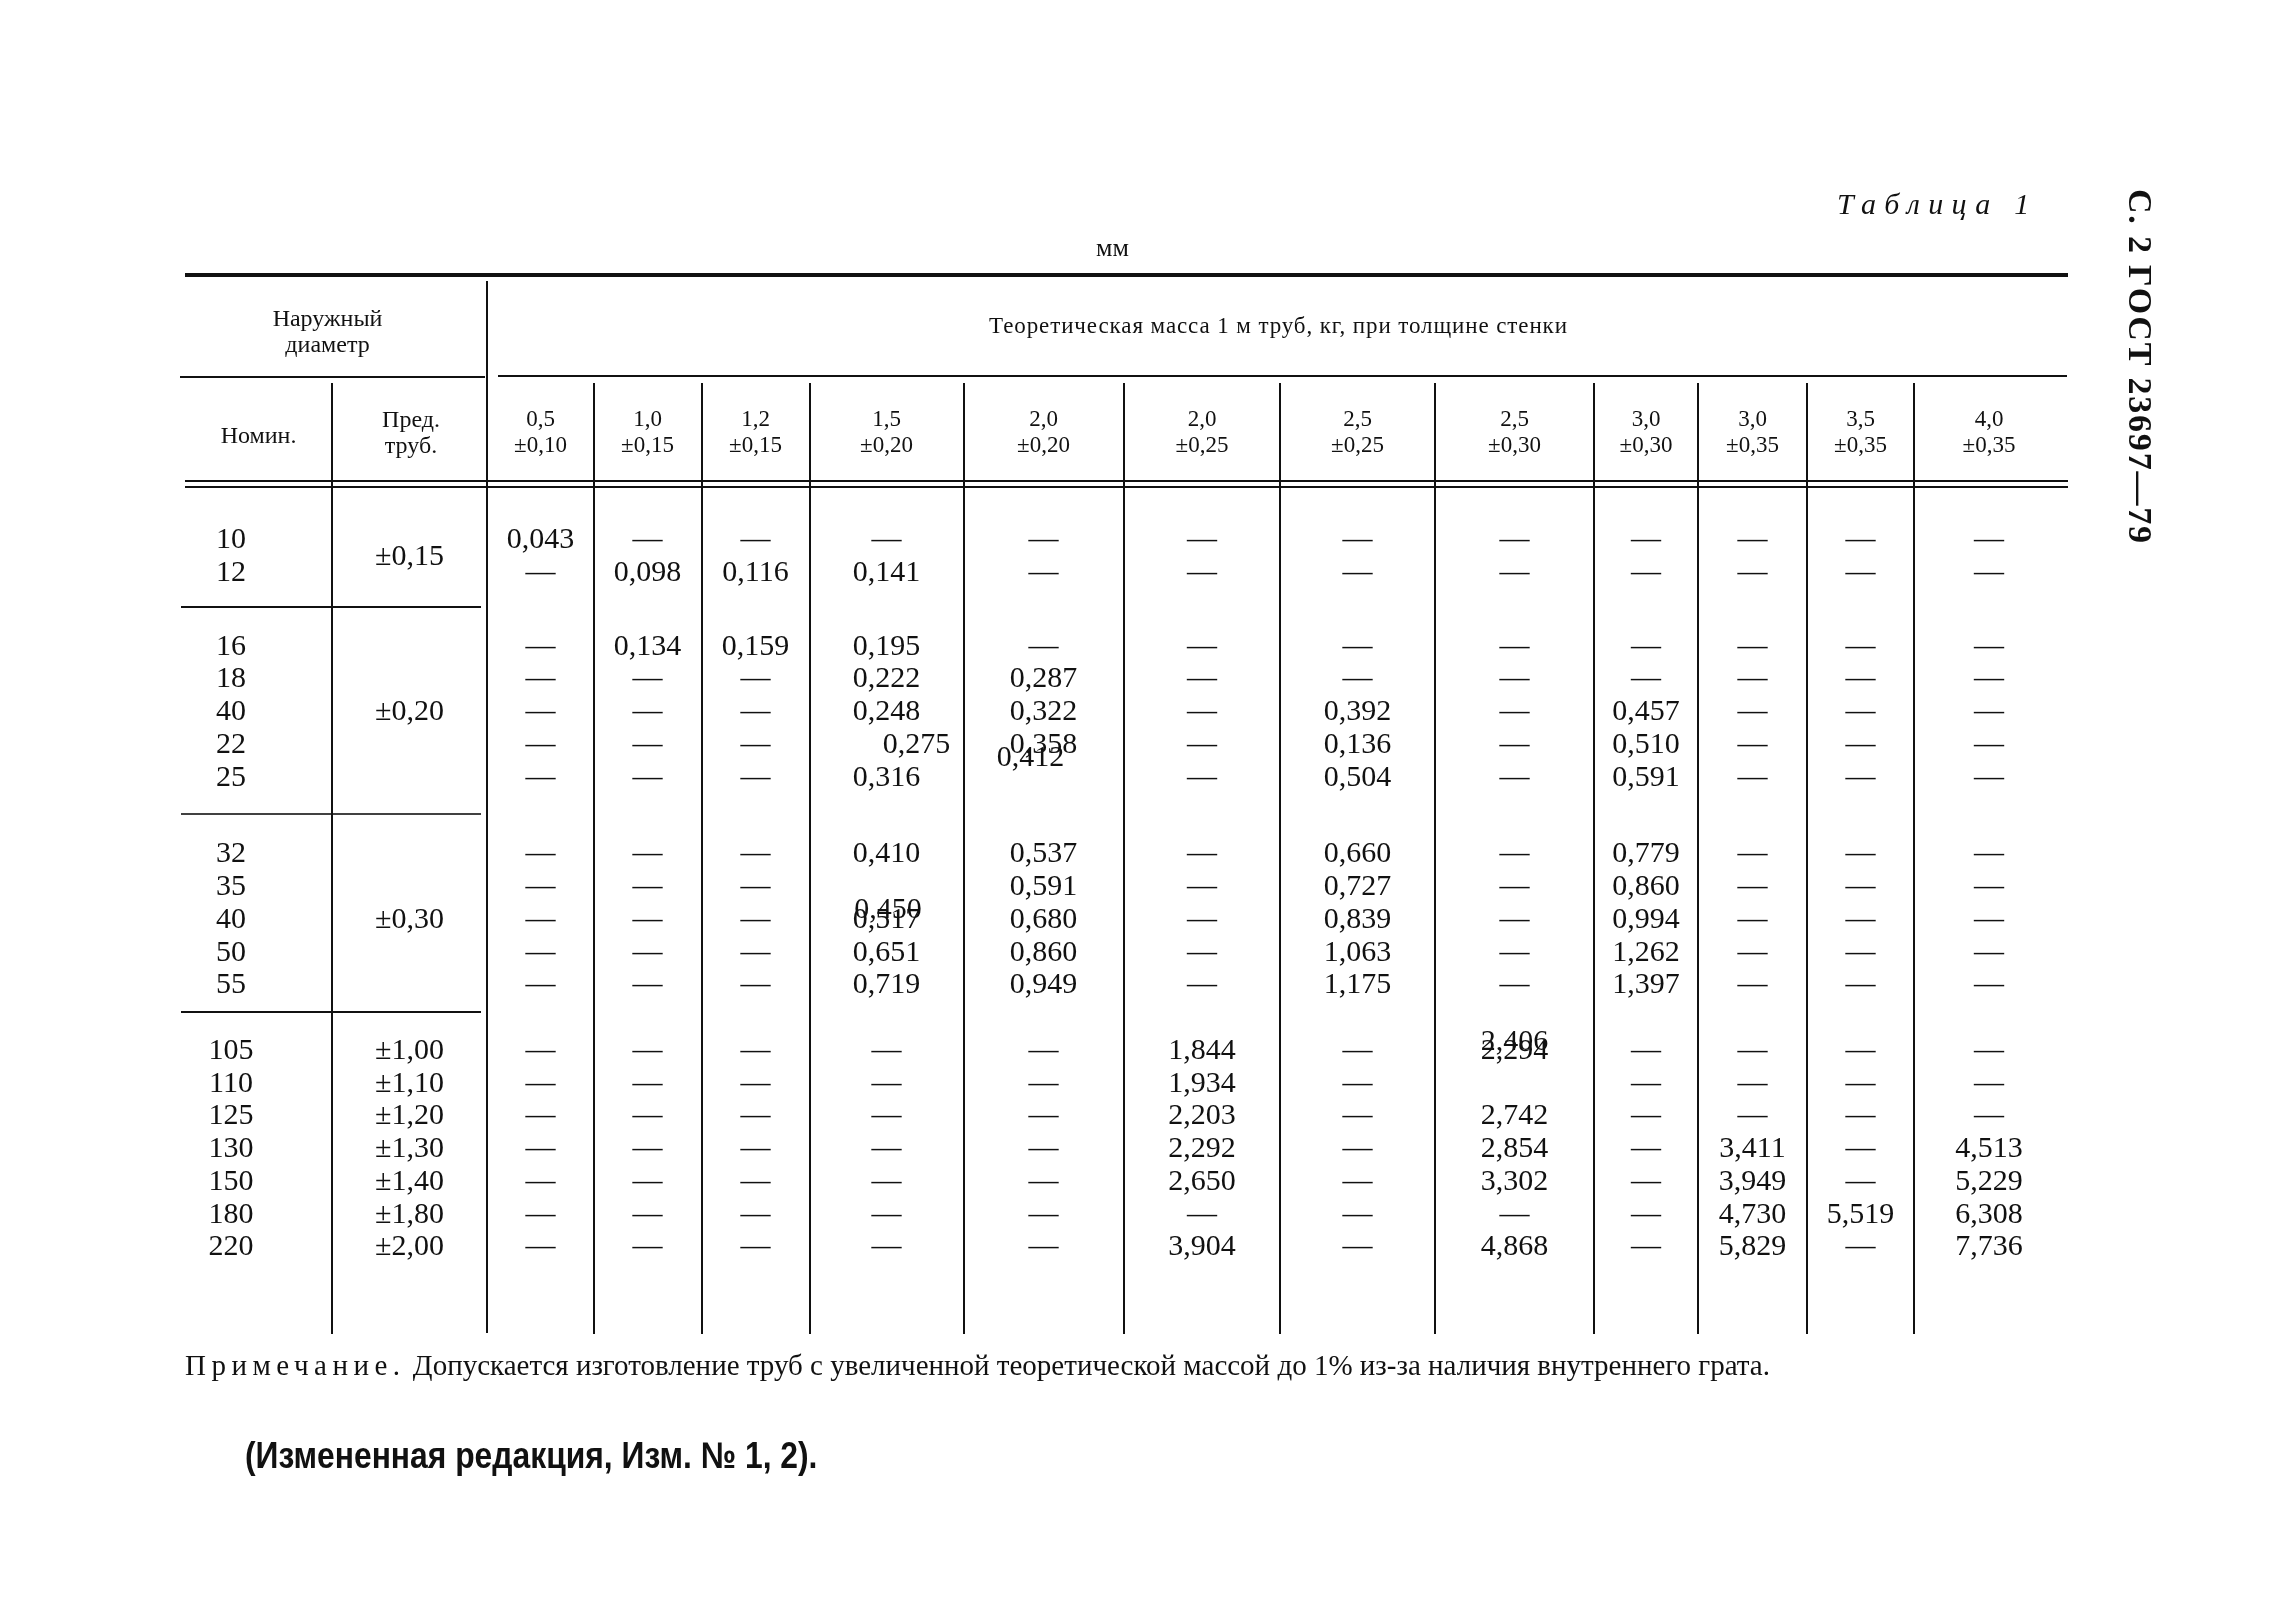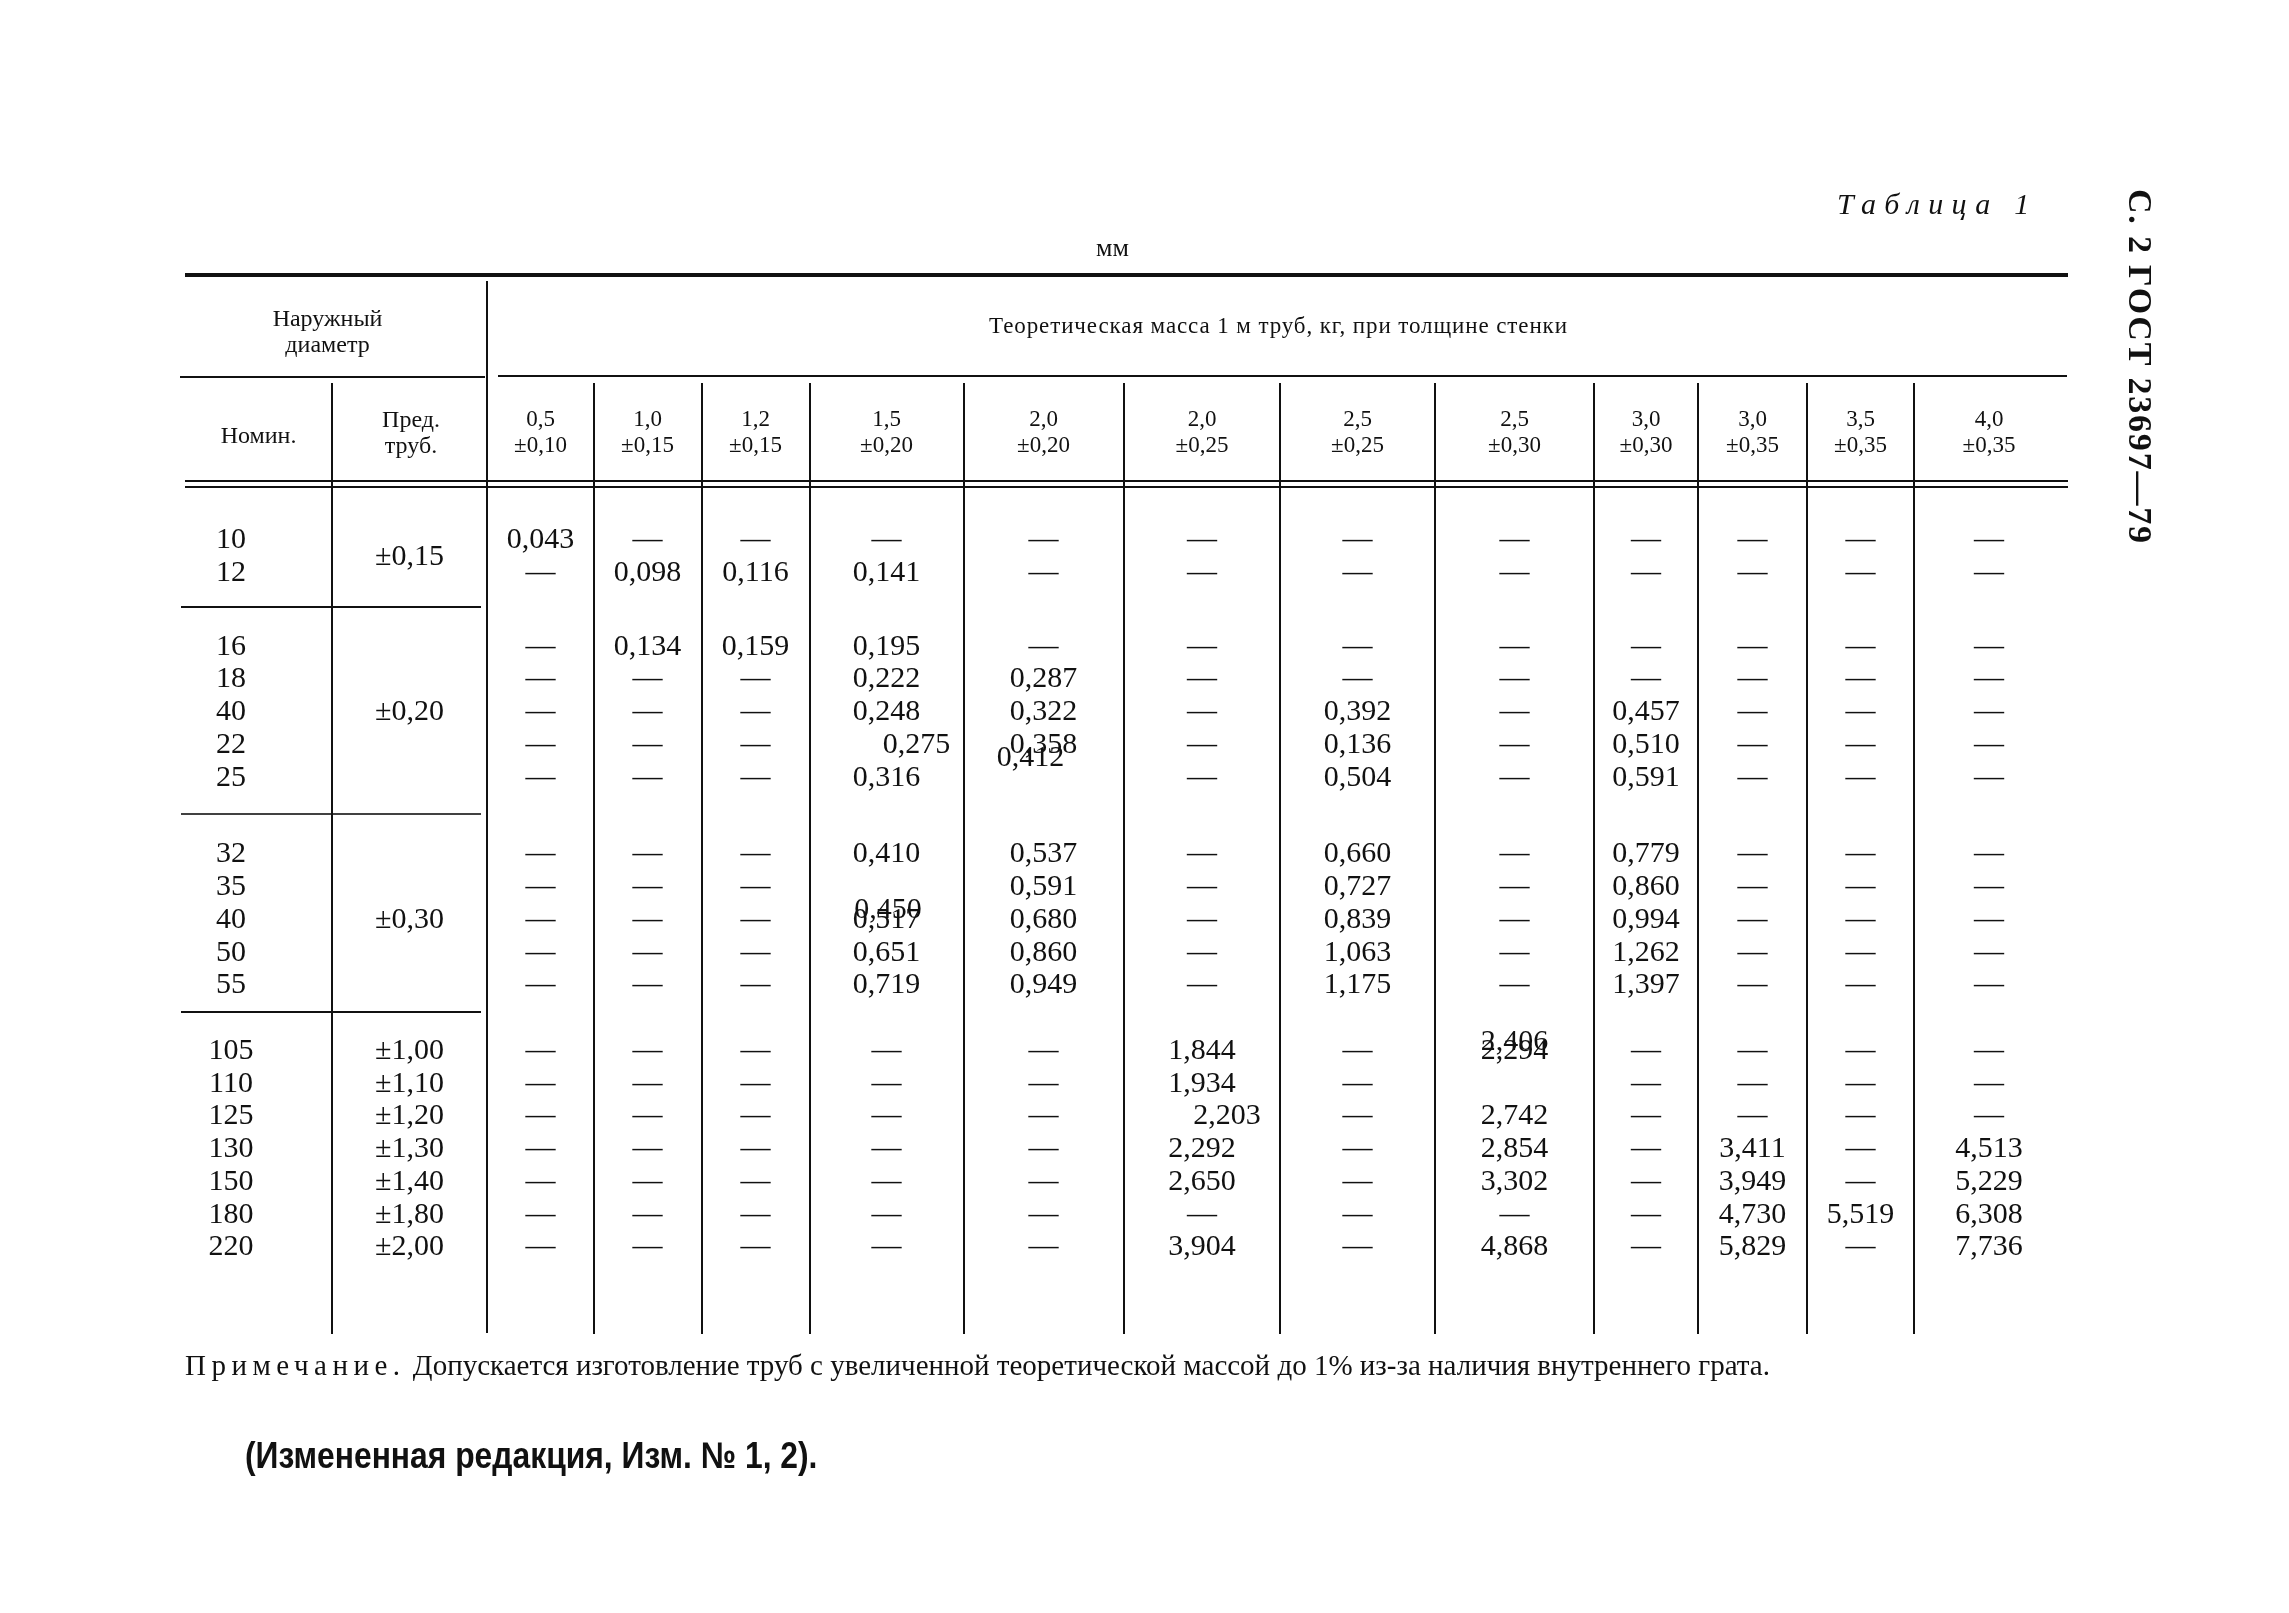--- a/index.html
+++ b/index.html
@@ -321,21 +321,21 @@
       <div class="cell" style="left: 811px; width: 151px; top: 1228px;">—</div>
       <div class="cell" style="left: 964px; width: 159px; top: 1032px;">—</div>
       <div class="cell" style="left: 964px; width: 159px; top: 1065px;">—</div>
       <div class="cell" style="left: 964px; width: 159px; top: 1097px;">—</div>
       <div class="cell" style="left: 964px; width: 159px; top: 1130px;">—</div>
       <div class="cell" style="left: 964px; width: 159px; top: 1163px;">—</div>
       <div class="cell" style="left: 964px; width: 159px; top: 1196px;">—</div>
       <div class="cell" style="left: 964px; width: 159px; top: 1228px;">—</div>
       <div class="cell" style="left: 1125px; width: 154px; top: 1032px;">1,844</div>
       <div class="cell" style="left: 1125px; width: 154px; top: 1065px;">1,934</div>
-      <div class="cell" style="left: 1125px; width: 154px; top: 1097px; padding-left: 25px;">2,203</div>
+      <div class="cell" style="left: 1125px; width: 154px; top: 1097px;">2,203</div>
       <div class="cell" style="left: 1125px; width: 154px; top: 1130px;">2,292</div>
       <div class="cell" style="left: 1125px; width: 154px; top: 1163px;">2,650</div>
       <div class="cell" style="left: 1125px; width: 154px; top: 1196px;">—</div>
       <div class="cell" style="left: 1125px; width: 154px; top: 1228px;">3,904</div>
       <div class="cell" style="left: 1281px; width: 153px; top: 1032px;">—</div>
       <div class="cell" style="left: 1281px; width: 153px; top: 1065px;">—</div>
       <div class="cell" style="left: 1281px; width: 153px; top: 1097px;">—</div>
       <div class="cell" style="left: 1281px; width: 153px; top: 1130px;">—</div>
       <div class="cell" style="left: 1281px; width: 153px; top: 1163px;">—</div>
       <div class="cell" style="left: 1281px; width: 153px; top: 1196px;">—</div>

